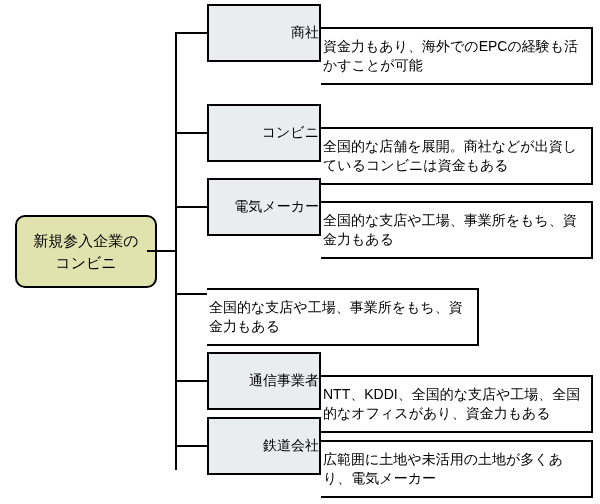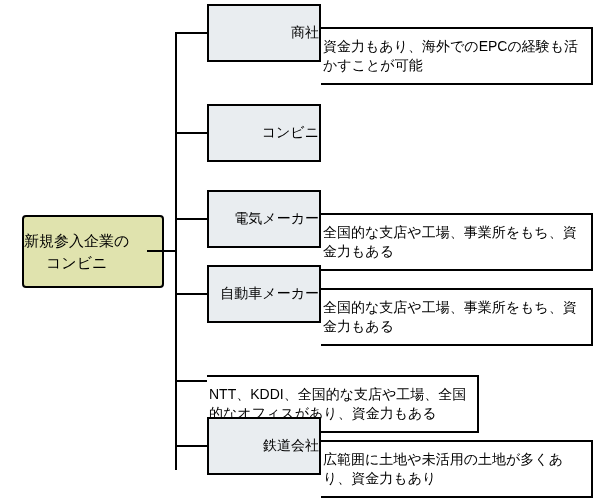--- a/index.html
+++ b/index.html
@@ -13,30 +13,31 @@
   .canvas {
     position: relative;
     width: 600px;
     height: 504px;
     background: #ffffff;
     overflow: hidden;
   }
   
   .root-node {
     position: absolute;
-    left: 22px;
+    left: 15px;
     top: 215px;
     width: 142px;
     height: 73px;
     box-sizing: border-box;
     background: var(--root-fill, #e0e3ae);
     border: 2px solid var(--line, #000000);
-    border-radius: 4px;
+    border-radius: 10px;
     display: flex;
     align-items: center;
+    justify-content: center;
     text-align: center;
     font-size: 15px;
     line-height: 22px;
   }
   
   .trunk {
     position: absolute;
     left: 175px;
     top: 32px;
     width: 2px;
@@ -126,61 +127,64 @@
       </div>
     </div>
   </div>
 
   <div class="row" style="top:104px">
     <div class="stub"></div>
     <div class="box-pair">
       <div class="label-box">
         <span>コンビニ</span>
       </div>
+      <div class="desc-box">
+        <span>全国的な店舗を展開。商社などが出資しているコンビニは資金もある</span>
+      </div>
     </div>
   </div>
 
-  <div class="row" style="top:190px">
+  <div class="row" style="top:178px">
     <div class="stub"></div>
     <div class="box-pair">
       <div class="label-box">
         <span>電気メーカー</span>
       </div>
       <div class="desc-box">
         <span>全国的な支店や工場、事業所をもち、資金力もある</span>
       </div>
     </div>
   </div>
 
   <div class="row" style="top:265px">
     <div class="stub"></div>
     <div class="box-pair">
-      <div class="label-box">
-        <span>自動車メーカー</span>
-      </div>
       <div class="desc-box">
         <span>全国的な支店や工場、事業所をもち、資金力もある</span>
       </div>
     </div>
   </div>
 
   <div class="row" style="top:352px">
     <div class="stub"></div>
     <div class="box-pair">
+      <div class="label-box">
+        <span>通信事業者</span>
+      </div>
       <div class="desc-box">
         <span>NTT、KDDI、全国的な支店や工場、全国的なオフィスがあり、資金力もある</span>
       </div>
     </div>
   </div>
 
   <div class="row" style="top:417px">
     <div class="stub"></div>
     <div class="box-pair">
       <div class="label-box">
         <span>鉄道会社</span>
       </div>
       <div class="desc-box">
-        <span>広範囲に土地や未活用の土地が多くあり、資金力もあり</span>
+        <span>広範囲に土地や未活用の土地が多くあり、電気メーカー</span>
       </div>
     </div>
   </div>
 
 </div>
 
 </body></html>

